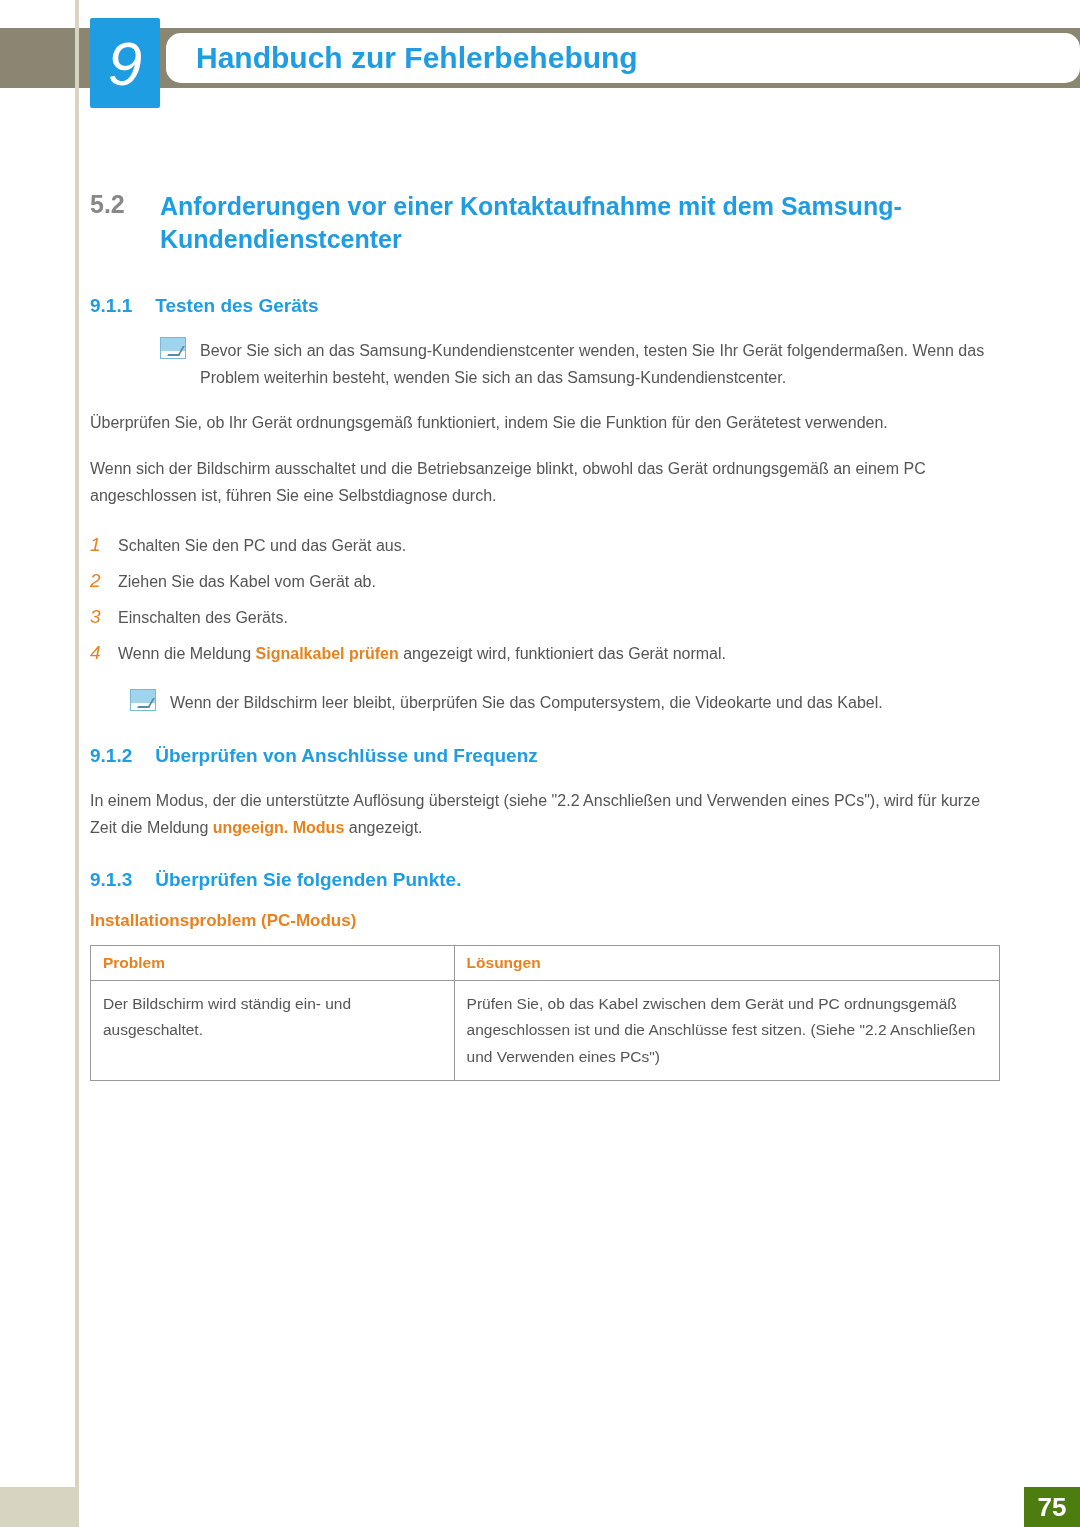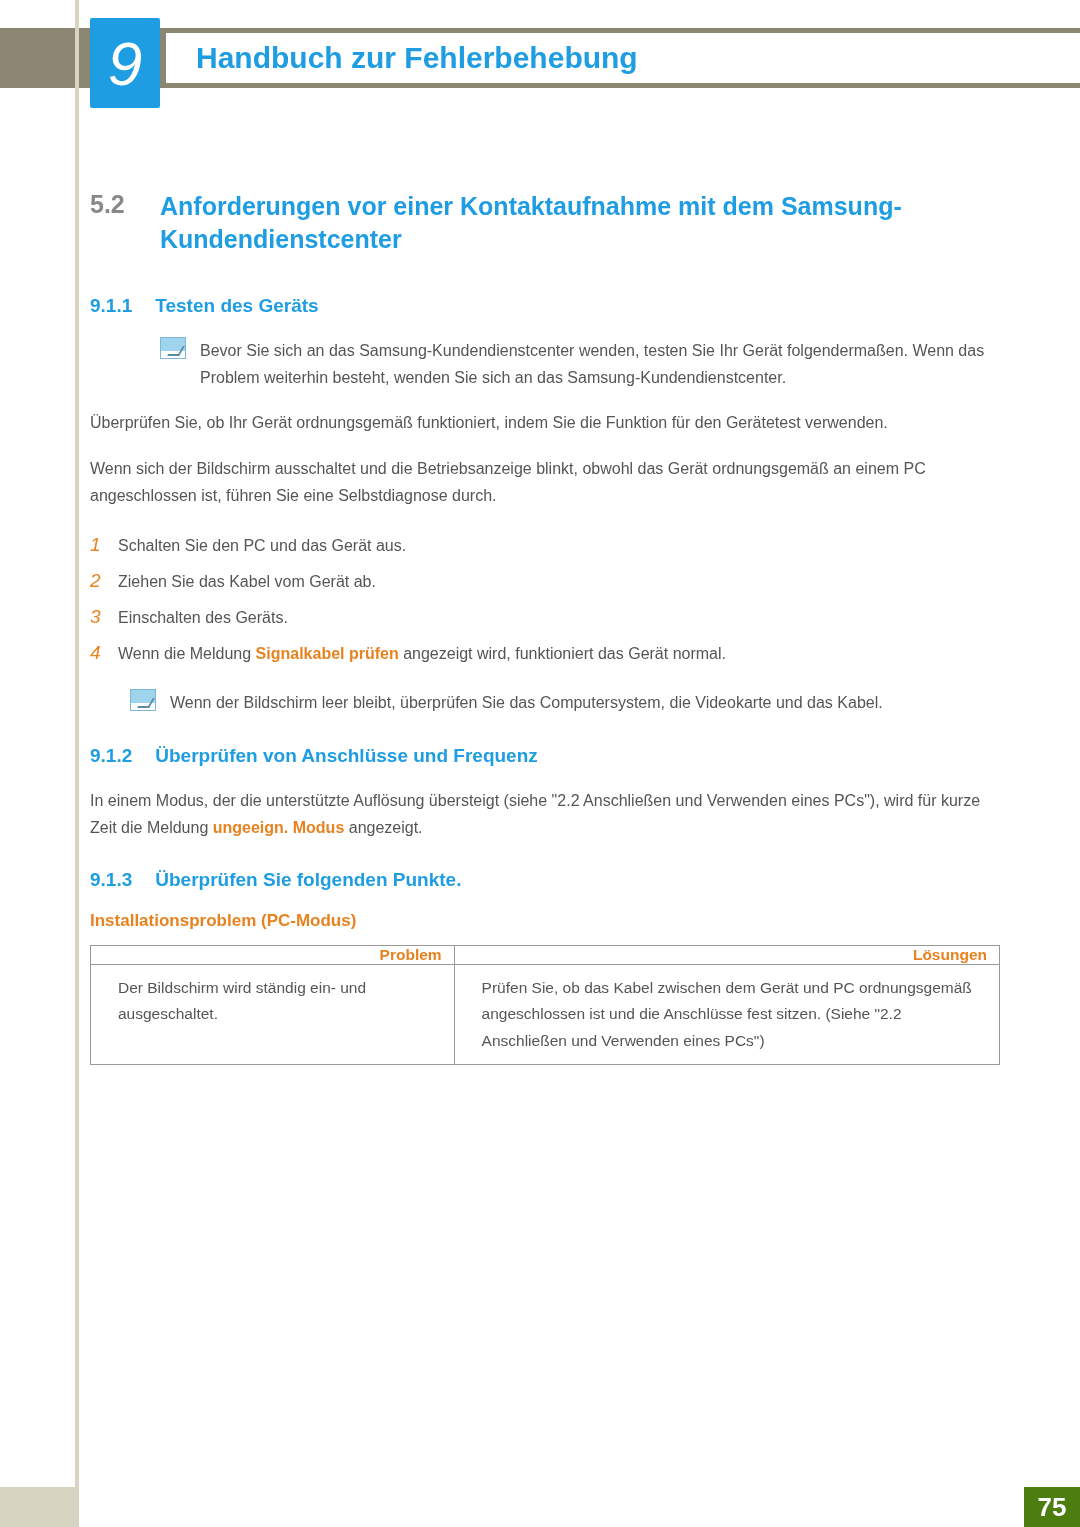--- a/index.html
+++ b/index.html
@@ -44,20 +44,21 @@
   .chapter-title-bar {
     position: absolute;
     top: 33px;
     left: 166px;
     right: 0;
     height: 50px;
     background: #fff;
     display: flex;
     align-items: center;
     padding-left: 30px;
+    border-radius: 15px;
   }
   .chapter-title {
     color: #1e9de3;
     font-size: 30px;
     font-weight: bold;
   }
   .left-rail {
     position: absolute;
     top: 0;
     left: 75px;
@@ -168,26 +169,26 @@
   }
   table.troubleshoot {
     width: 100%;
     border-collapse: collapse;
     font-size: 15.5px;
   }
   table.troubleshoot th {
     color: #e8821e;
     font-weight: bold;
     border: 1px solid #999;
-    padding: 0 12px;
-    text-align: right;
+    padding: 8px 12px;
+    text-align: left;
   }
   table.troubleshoot td {
     border: 1px solid #999;
-    padding: 10px 27px;
+    padding: 10px 12px;
     vertical-align: top;
     line-height: 1.7;
     color: #555;
   }
   table.troubleshoot td:first-child { width: 40%; }
   .footer {
     position: absolute;
     bottom: 0;
     left: 0;
     right: 0;

